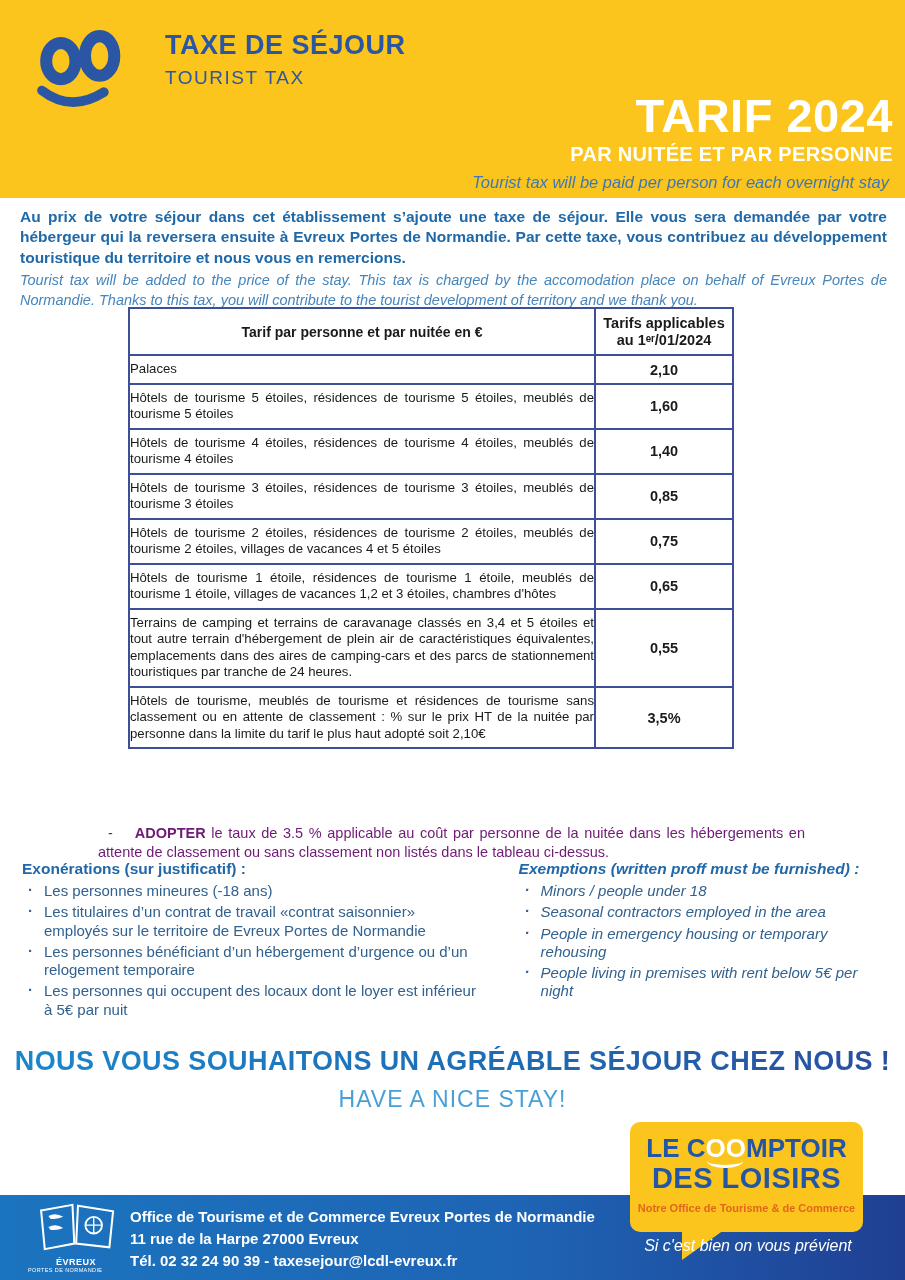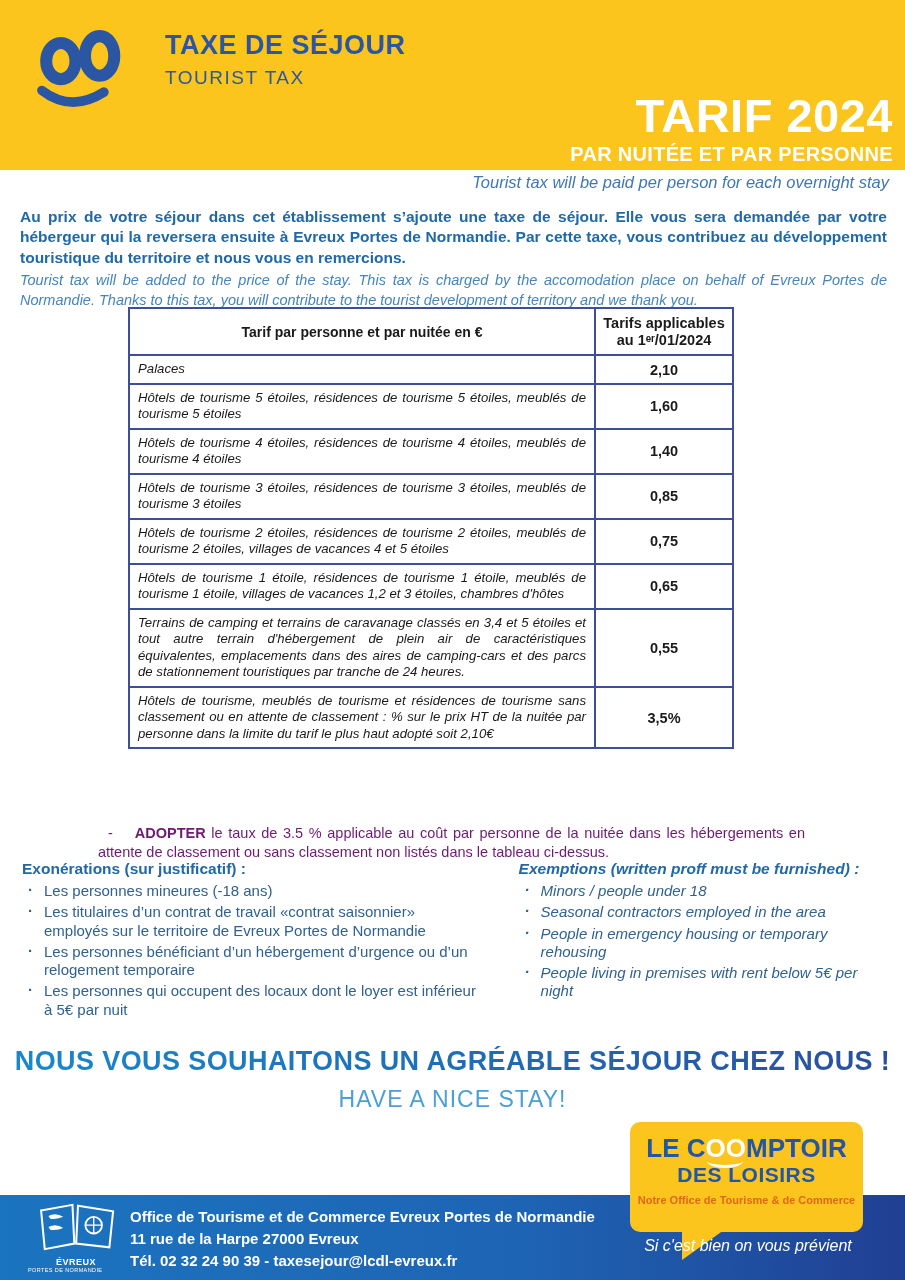--- a/index.html
+++ b/index.html
@@ -1,41 +1,41 @@
 <!DOCTYPE html>
 <html><head>
 <meta charset="utf-8">
 <style>
   html,body{margin:0;padding:0;background:#fff;}
   .page{position:relative;width:905px;height:1280px;overflow:hidden;background:#fff;
         font-family:"Liberation Sans","DejaVu Sans",sans-serif;}
 
   
-  .banner{position:absolute;top:0;left:0;right:0;height:170px;background:#FBC51D;}
+  .banner{position:absolute;top:0;left:0;right:0;height:198px;background:#FBC51D;}
   .brand{position:absolute;left:35px;top:22px;display:flex;}
   .brand svg{display:block;}
   .brand-text{margin-left:18px;margin-top:8px;}
   .brand-title{font-size:27px;font-weight:bold;color:#2A56A4;letter-spacing:.5px;}
   .brand-sub{font-size:19px;color:#2A56A4;letter-spacing:1.5px;margin-top:6px;}
   .tarif{position:absolute;right:12px;top:92px;text-align:right;color:#fff;}
   .tarif-title{font-size:47px;font-weight:800;line-height:1;letter-spacing:.5px;}
   .tarif-sub{font-size:20px;font-weight:bold;margin-top:4px;letter-spacing:.3px;text-align:center;}
   .banner-tagline{position:absolute;top:173px;right:16px;font-style:italic;font-size:16.5px;color:#3F77B4;}
 
   
   .intro{position:absolute;top:207px;left:20px;right:18px;}
   .intro-fr{color:#2069A8;font-weight:bold;font-size:15.5px;line-height:1.32;text-align:justify;}
   .intro-en{color:#4585BC;font-style:italic;font-size:14.5px;line-height:1.34;text-align:justify;margin-top:3px;}
 
   
   .scan{position:absolute;top:307px;left:128px;width:606px;}
   table{border-collapse:collapse;width:100%;background:#fff;}
   th,td{border:2px solid #3D4F96;color:#1a1a1a;}
   th{font-size:14px;padding:6px 6px;}
-  td.lbl{font-size:13.2px;padding:5px 8px;text-align:justify;line-height:1.25;font-style:italic;}
+  td.lbl{font-size:13.2px;padding:5px 0;text-align:justify;line-height:1.25;}
   td.val,th.val{width:124px;text-align:center;font-weight:bold;font-size:14.5px;border-radius:22px;}
   th .h2line{line-height:1.15;}
 
   
   .note{position:absolute;top:824px;left:98px;right:100px;font-size:14.5px;line-height:1.32;
         color:#701a75;text-align:justify;}
   .note .dash{margin:0 22px 0 10px;}
 
   
   .lists{position:absolute;top:860px;left:22px;right:14px;display:flex;}
@@ -54,21 +54,21 @@
 
   
   .bubble{position:absolute;left:630px;top:1122px;width:233px;height:97px;background:#FBC51D;
           border-radius:10px;z-index:4;text-align:center;padding-top:13px;box-sizing:content-box;}
   .bubble-tail{position:absolute;left:52px;bottom:-28px;width:0;height:0;
           border-top:30px solid #FBC51D;border-right:42px solid transparent;}
   .lcdl1{font-size:26px;font-weight:800;color:#2456A4;line-height:1;}
   .lcdl1 .oo{position:relative;color:#fff;}
   .lcdl1 .oo .smile{position:absolute;left:1px;right:3px;bottom:-5px;height:11px;
           border-bottom:3.5px solid #fff;border-radius:50%;}
-  .lcdl2{font-size:21px;font-weight:800;color:#2456A4;letter-spacing:.5px;margin-top:3px;line-height:1;}
+  .lcdl2{font-size:29px;font-weight:800;color:#2456A4;letter-spacing:.5px;margin-top:3px;line-height:1;}
   .lcdl3{font-size:11px;font-weight:bold;color:#E2661C;margin-top:9px;}
   .bubble-tagline{position:absolute;left:633px;top:1237px;width:230px;text-align:center;
           font-style:italic;color:#fff;font-size:16px;z-index:4;}
 
   
   .footer{position:absolute;bottom:0;left:0;right:0;height:85px;
           background:linear-gradient(90deg,#1B74BF 0%,#1E64B4 58%,#203F93 100%);}
   .f-logo{position:absolute;left:28px;top:8px;width:100px;text-align:center;color:#fff;}
   .f-logo-name{font-size:9px;font-weight:bold;letter-spacing:.5px;margin-top:2px;text-align:left;padding-left:28px;}
   .f-logo-sub{font-size:5.5px;letter-spacing:.4px;text-align:left;}

